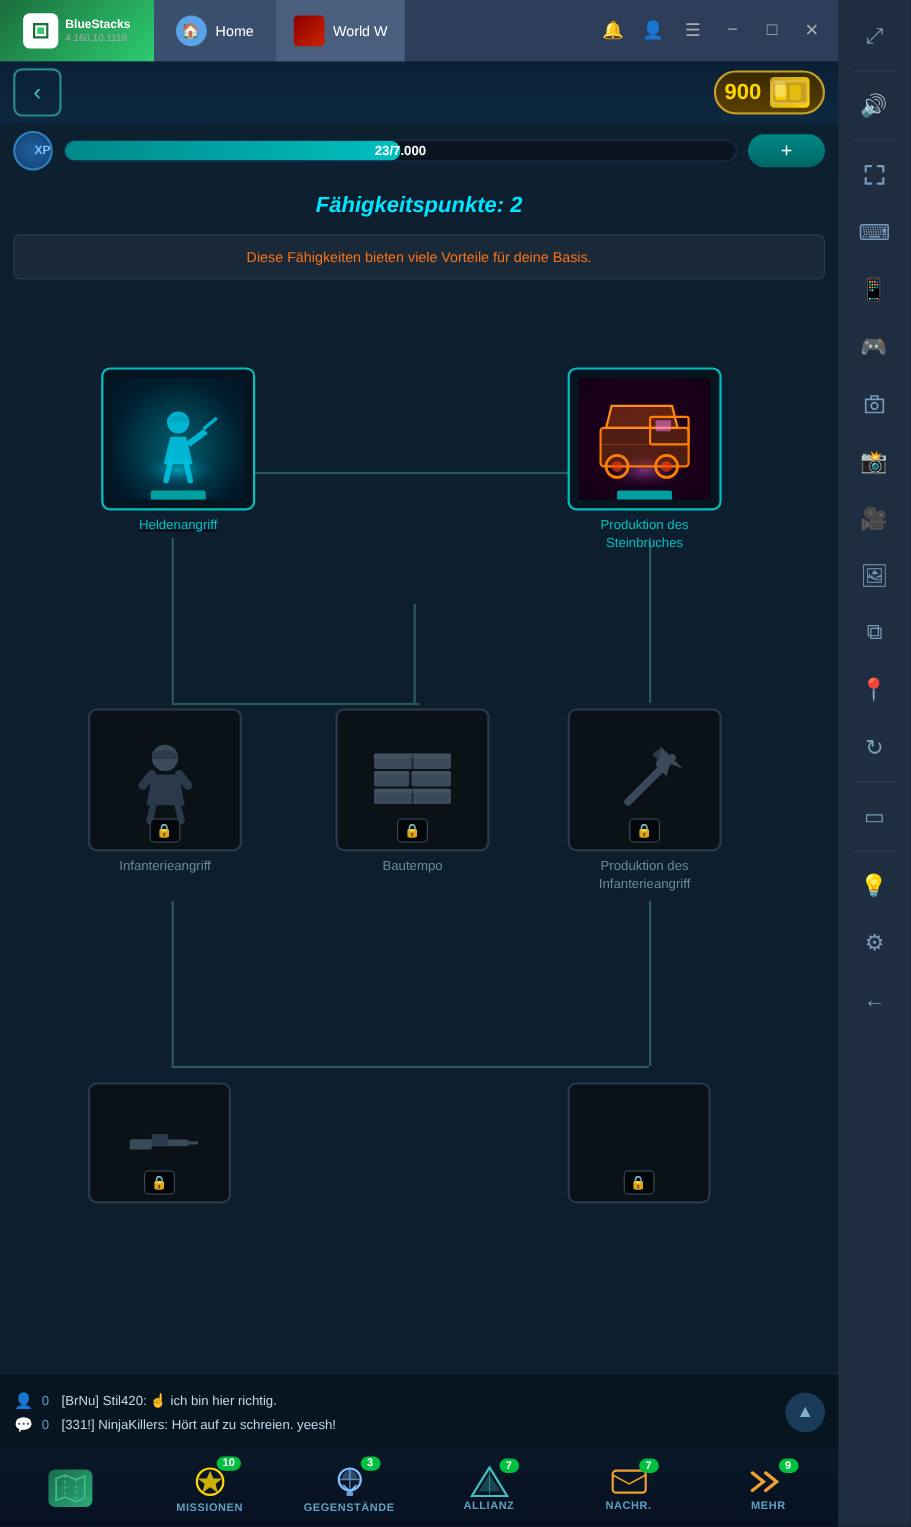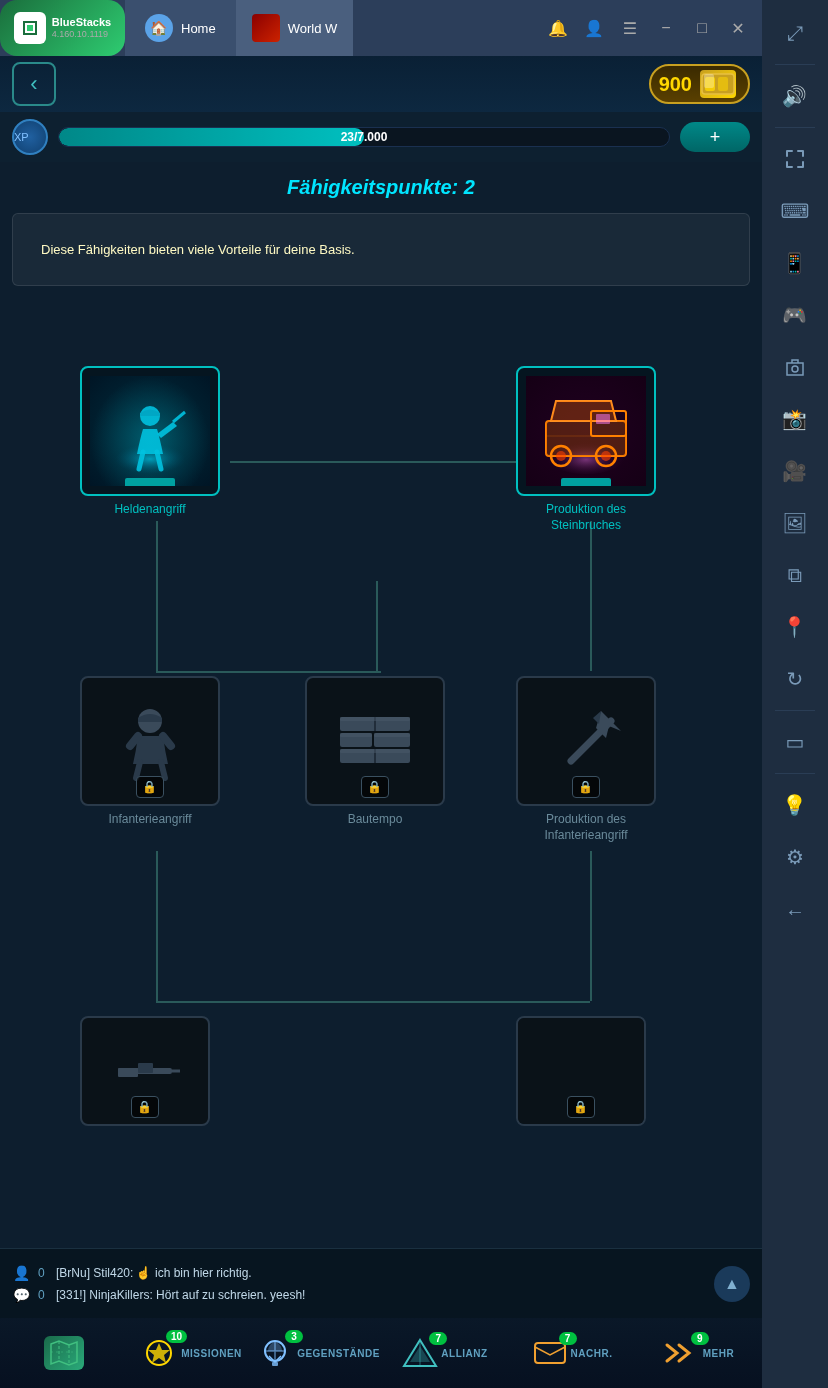--- a/index.html
+++ b/index.html
@@ -16,28 +16,27 @@
     .title-bar {
       width: 762px;
       height: 56px;
       background: #2c3e5a;
       display: flex;
       align-items: center;
       position: absolute;
       top: 0; left: 0;
     }
     .bluestacks-logo {
-      width: 125px;
+      width: 140px;
       height: 56px;
       background: linear-gradient(135deg, #1a6e3c, #2ecc71);
       display: flex;
       align-items: center;
       justify-content: center;
       gap: 6px;
-      border-radius: 17px;
     }
     .bs-icon {
       width: 32px;
       height: 32px;
       background: white;
       border-radius: 6px;
       display: flex;
       align-items: center;
       justify-content: center;
       font-size: 18px;
@@ -216,24 +215,24 @@
       padding: 0 12px;
       gap: 10px;
     }
     .xp-icon {
       width: 36px;
       height: 36px;
       background: radial-gradient(circle, #2060a0, #104070);
       border-radius: 50%;
       display: flex;
       align-items: center;
-      justify-content: flex-start;
+      justify-content: flex-end;
       color: #80c0ff;
       font-size: 11px;
-      font-weight: normal;
+      font-weight: bold;
       border: 2px solid #3080c0;
     }
     .xp-bar-wrapper {
       flex: 1;
       height: 20px;
       background: #0a1520;
       border-radius: 10px;
       border: 1px solid #1a3050;
       overflow: hidden;
       position: relative;
@@ -275,23 +274,23 @@
       font-weight: bold;
       font-style: italic;
     }
 
     
     .info-bar {
       margin: 0 12px;
       background: rgba(255,255,255,0.05);
       border: 1px solid rgba(255,255,255,0.1);
       border-radius: 6px;
-      padding: 28px;
-      text-align: left;
-      color: #fef9c3;
+      padding: 12px;
+      text-align: center;
+      color: #f97316;
       font-size: 13px;
     }
 
     
     .skill-node {
       position: absolute;
       display: flex;
       flex-direction: column;
       align-items: center;
       gap: 6px;
@@ -460,21 +459,21 @@
       left: 0;
       width: 762px;
       height: 70px;
       background: linear-gradient(180deg, #0a1828 0%, #061020 100%);
       display: flex;
       align-items: stretch;
     }
     .nav-item {
       flex: 1;
       display: flex;
-      flex-direction: row;
+      flex-direction: column;
       align-items: center;
       justify-content: center;
       gap: 2px;
       cursor: pointer;
       border: none;
       background: none;
       position: relative;
     }
     .nav-icon-wrap {
       position: relative;
@@ -672,21 +671,21 @@
     <div class="connector-line connector-v" style="top:225px; left:590px; height:150px;"></div>
 
     <div class="connector-line connector-v" style="top:285px; left:376px; height:90px;"></div>
 
     <div class="connector-line connector-v" style="top:555px; left:156px; height:150px;"></div>
 
     <div class="connector-line connector-h" style="top:705px; left:156px; width:434px;"></div>
 
     <div class="connector-line connector-v" style="top:555px; left:590px; height:150px;"></div>
 
-    <div class="skill-node" style="position:absolute; left:80px; top:70px;">
+    <div class="skill-node" style="position:absolute; left:92px; top:70px;text-decoration:underline;">
       <div class="skill-box active">
         <div class="hero-skill-icon">
           <div class="hero-glow"></div>
           <svg width="90" height="95" viewBox="0 0 90 95">
 
             <defs>
               <radialGradient id="heroGlow" cx="50%" cy="50%" r="50%">
                 <stop offset="0%" stop-color="#00d8ff" stop-opacity="0.6"></stop>
                 <stop offset="100%" stop-color="#004060" stop-opacity="0"></stop>
               </radialGradient>

